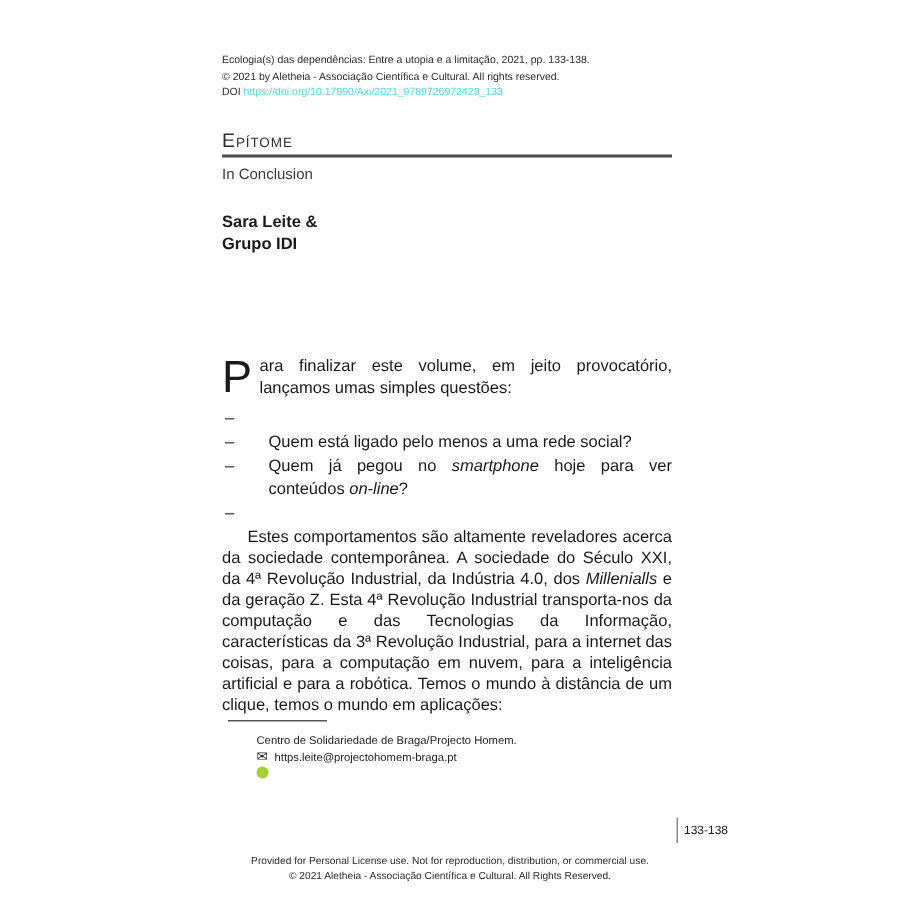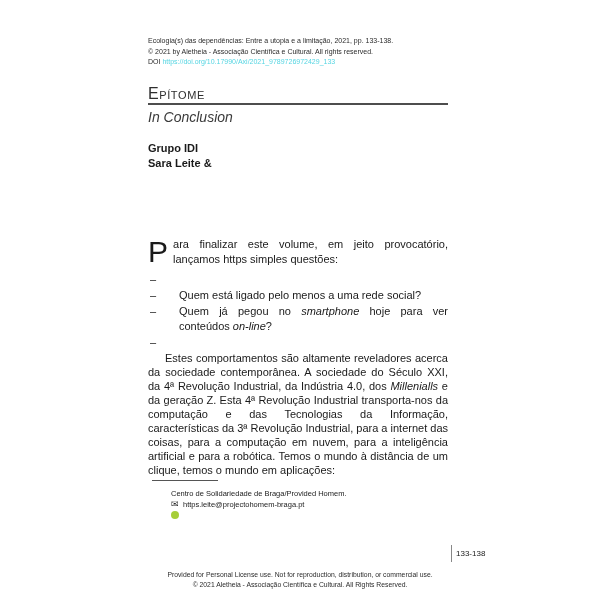--- a/index.html
+++ b/index.html
@@ -17,30 +17,30 @@
     width:300px;
   }
   
   .cite-block { font-size:7px; line-height:10.5px; color:#2b2b2b; }
   .doi-line { white-space:nowrap; }
   .doi-link { text-decoration:none; }
   
   .section-label {
     margin-top:20px;
     font-variant:small-caps;
-    font-size:16px;
+    font-size:13px;
     letter-spacing:0.6px;
     color:#2e2e2e;
     line-height:12px;
     padding-bottom:3px;
     border-bottom:2px solid #4d4d4d;
   }
   
   .title { margin-top:12px; font-size:15.5px; font-weight:bold; line-height:18px; }
-  .subtitle { margin-top:6px; font-size:14px; font-style:italic; color:#3a3a3a; line-height:12px; }
+  .subtitle { margin-top:6px; font-size:10px; color:#3a3a3a; line-height:12px; }
   .authors { margin-top:18px; font-size:11px; font-weight:bold; line-height:15px; }
   
   .intro {
     margin-top:66px;
     font-size:11px; line-height:15px;
     text-align:justify;
   }
   .dropcap {
     float:left;
     font-size:30px; line-height:25px;
@@ -97,26 +97,26 @@
         <span>DOI</span>
         <a href="#" class="doi-link" style="color: rgb(85, 213, 226);">https://doi.org/10.17990/Axi/2021_9789726972429_133</a>
       </div>
     </div>
 
     <div class="section-label">Epítome</div>
 
     <div class="subtitle">In Conclusion</div>
 
     <div class="authors">
+      <div>Sara Leite &amp;</div>
       <div>Grupo IDI</div>
-      <div>Sara Leite &amp;</div>
     </div>
 
     <div class="intro">
-      <span class="dropcap">P</span><span>ara finalizar este volume, em jeito provocatório, lançamos https simples questões:</span>
+      <span class="dropcap">P</span><span>ara finalizar este volume, em jeito provocatório, lançamos umas simples questões:</span>
     </div>
 
     <div class="q-list">
       <div class="q-item">
         <span class="q-dash">–</span>
       </div>
       <div class="q-item">
         <span class="q-dash">–</span>
         <span class="q-text">Quem está ligado pelo menos a uma rede social?</span>
       </div>
@@ -127,21 +127,21 @@
       <div class="q-item">
         <span class="q-dash">–</span>
       </div>
     </div>
 
     <div class="main-para"><span>Estes comportamentos são altamente reveladores acerca da sociedade contemporânea. A sociedade do Século XXI, da 4ª Revolução Industrial, da Indústria 4.0, dos </span><span class="ital">Millenialls</span><span> e da geração Z. Esta 4ª Revolução Industrial transporta-nos da computação e das Tecnologias da Informação, características da 3ª Revolução Industrial, para a internet das coisas, para a computação em nuvem, para a inteligência artificial e para a robótica. Temos o mundo à distância de um clique, temos o mundo em aplicações:</span></div>
 
     <div class="fn-rule"></div>
 
     <div class="footnote">
-      <div class="fn-line">Centro de Solidariedade de Braga/Provided Homem.</div>
+      <div class="fn-line">Centro de Solidariedade de Braga/Projecto Homem.</div>
       <div class="fn-line">
         <span class="fn-icon">
             <span class="env-glyph">✉</span>
           </span>
         <a href="#" class="fn-link">https.leite@projectohomem-braga.pt</a>
       </div>
       <div class="fn-line">
         <span class="fn-icon">
             <span class="orcid-dot" style="background: rgb(166, 206, 57);"></span>
           </span>

